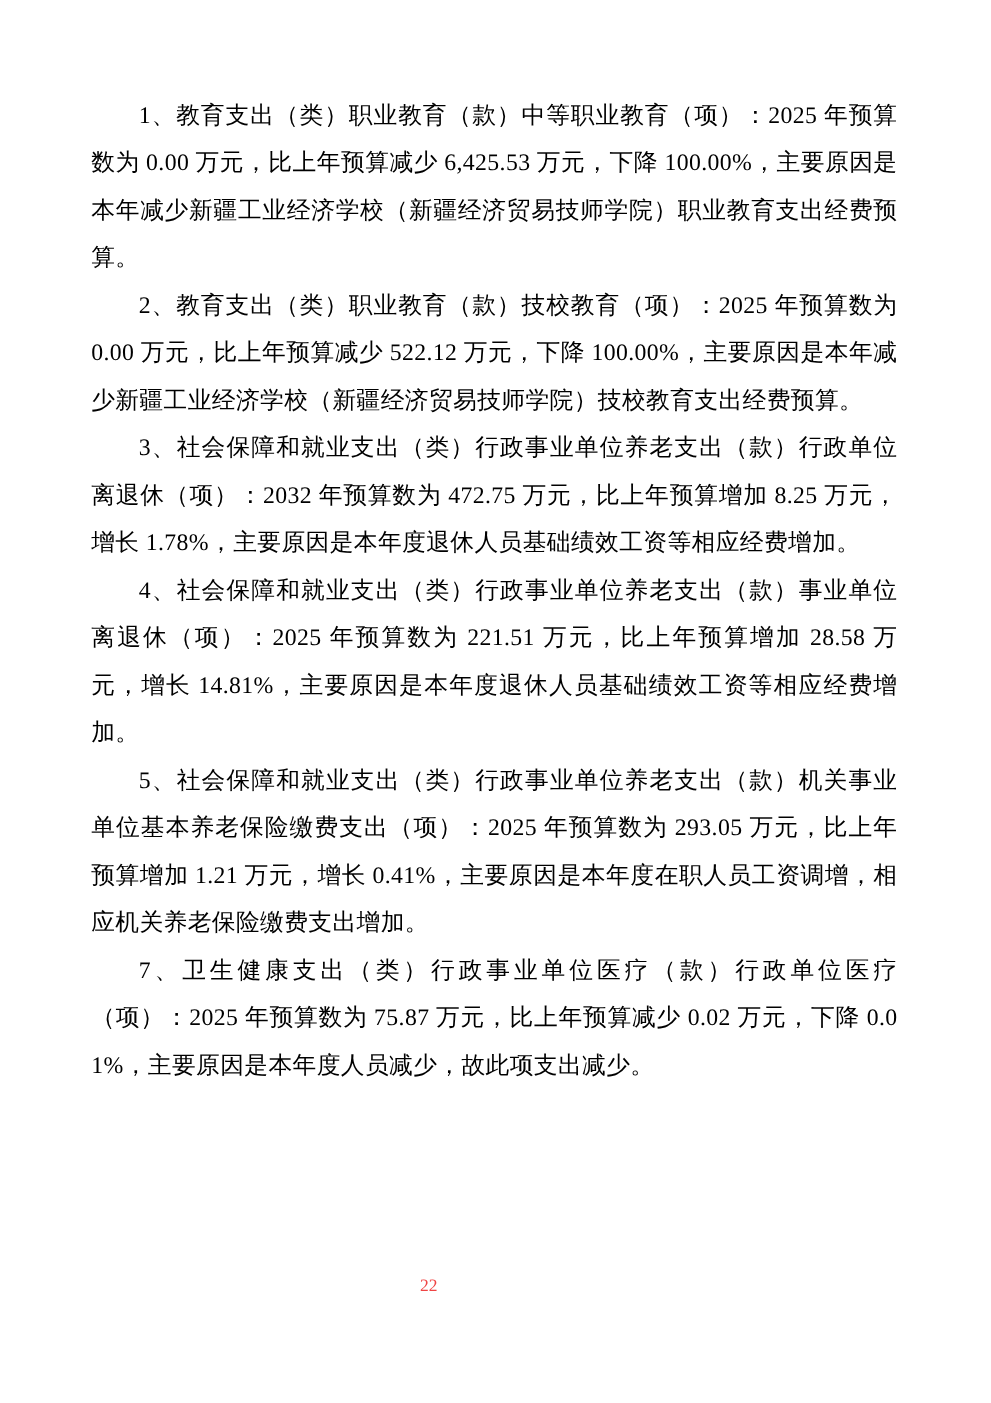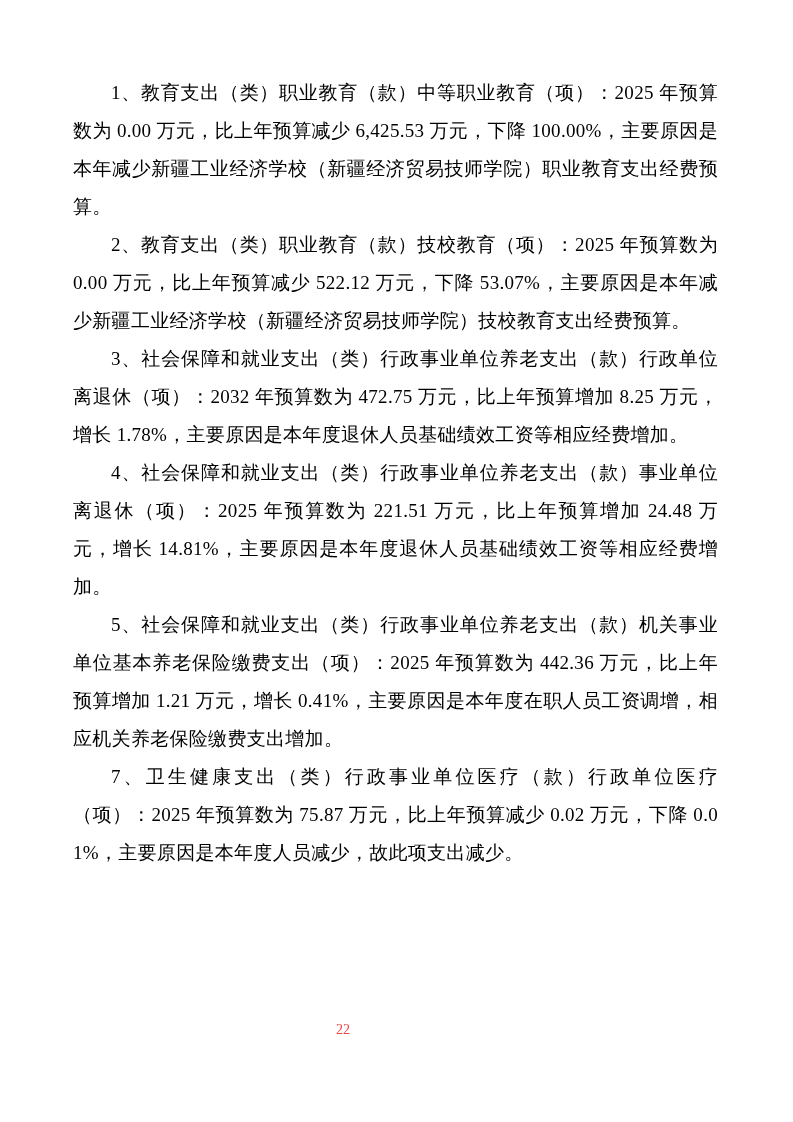--- a/index.html
+++ b/index.html
@@ -45,20 +45,20 @@
     font-size: 14px;
     color: #ef4444;
   }
 </style>
 </head>
 <body>
 
 <div class="page">
   <div class="content">
     <p class="para">1、教育支出（类）职业教育（款）中等职业教育（项）：2025 年预算数为 0.00 万元，比上年预算减少 6,425.53 万元，下降 100.00%，主要原因是本年减少新疆工业经济学校（新疆经济贸易技师学院）职业教育支出经费预算。</p>
-    <p class="para">2、教育支出（类）职业教育（款）技校教育（项）：2025 年预算数为 0.00 万元，比上年预算减少 522.12 万元，下降 53.07%，主要原因是本年减少新疆工业经济学校（新疆经济贸易技师学院）技校教育支出经费预算。</p>
+    <p class="para">2、教育支出（类）职业教育（款）技校教育（项）：2025 年预算数为 0.00 万元，比上年预算减少 522.12 万元，下降 100.00%，主要原因是本年减少新疆工业经济学校（新疆经济贸易技师学院）技校教育支出经费预算。</p>
     <p class="para">3、社会保障和就业支出（类）行政事业单位养老支出（款）行政单位离退休（项）：2032 年预算数为 472.75 万元，比上年预算增加 8.25 万元，增长 1.78%，主要原因是本年度退休人员基础绩效工资等相应经费增加。</p>
-    <p class="para">4、社会保障和就业支出（类）行政事业单位养老支出（款）事业单位离退休（项）：2025 年预算数为 221.51 万元，比上年预算增加 24.48 万元，增长 14.81%，主要原因是本年度退休人员基础绩效工资等相应经费增加。</p>
-    <p class="para">5、社会保障和就业支出（类）行政事业单位养老支出（款）机关事业单位基本养老保险缴费支出（项）：2025 年预算数为 442.36 万元，比上年预算增加 1.21 万元，增长 0.41%，主要原因是本年度在职人员工资调增，相应机关养老保险缴费支出增加。</p>
+    <p class="para">4、社会保障和就业支出（类）行政事业单位养老支出（款）事业单位离退休（项）：2025 年预算数为 221.51 万元，比上年预算增加 28.58 万元，增长 14.81%，主要原因是本年度退休人员基础绩效工资等相应经费增加。</p>
+    <p class="para">5、社会保障和就业支出（类）行政事业单位养老支出（款）机关事业单位基本养老保险缴费支出（项）：2025 年预算数为 293.05 万元，比上年预算增加 1.21 万元，增长 0.41%，主要原因是本年度在职人员工资调增，相应机关养老保险缴费支出增加。</p>
     <p class="para">7、卫生健康支出（类）行政事业单位医疗（款）行政单位医疗（项）：2025 年预算数为 75.87 万元，比上年预算减少 0.02 万元，下降 0.01%，主要原因是本年度人员减少，故此项支出减少。</p>
   </div>
   <div class="page-number">22</div>
 </div>
 
 </body></html>

